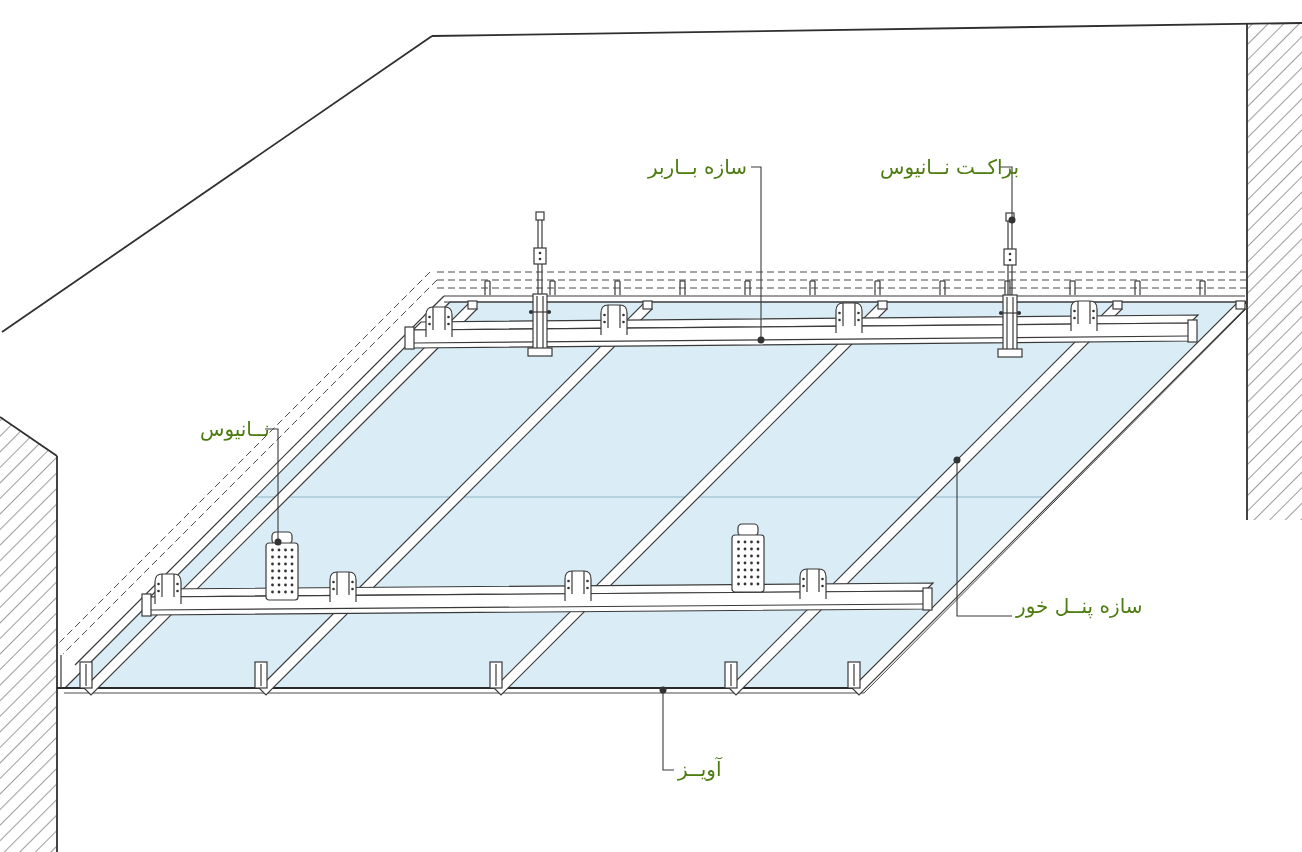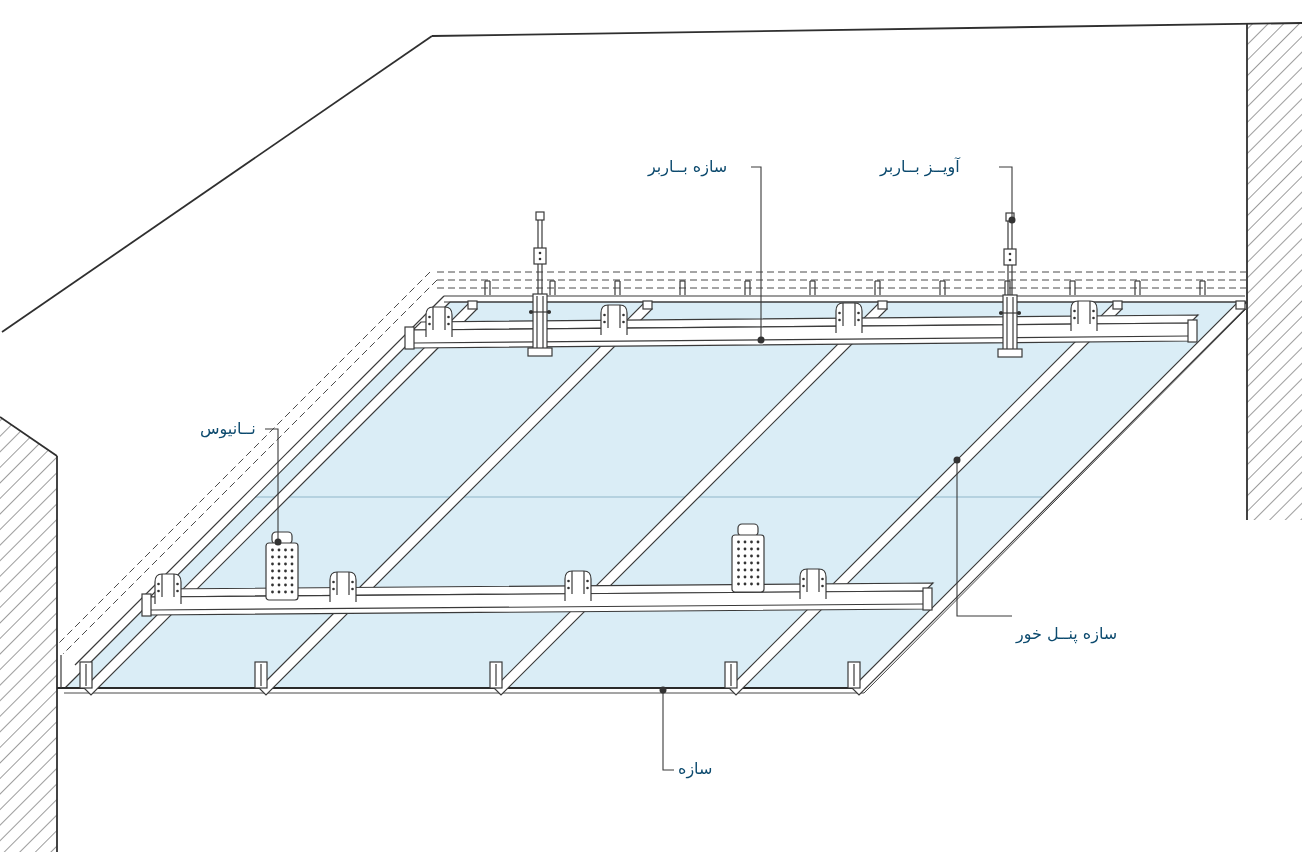--- a/index.html
+++ b/index.html
@@ -1,19 +1,19 @@
 <!DOCTYPE html>
 <html><head>
 <meta charset="utf-8">
 <style>
   html,body{margin:0;padding:0;background:#ffffff;}
   #stage{position:relative;width:1302px;height:852px;background:#fff;overflow:hidden;
          font-family:"DejaVu Sans",sans-serif;}
   #drawing{position:absolute;left:0;top:0;}
-  .lbl{position:absolute;font-size:16px;color:#0c4a6e;white-space:nowrap;line-height:20px;}
+  .lbl{position:absolute;font-size:20px;color:#4d7c0f;white-space:nowrap;line-height:20px;}
   .ln{stroke:#3a3a3a;stroke-width:1.2;fill:none;}
   .thin{stroke:#4a4a4a;stroke-width:1;fill:none;}
   .thick{stroke:#2f2f2f;stroke-width:1.8;fill:none;}
   .edge2{stroke:#2a2a2a;stroke-width:2.2;fill:none;}
   .wh{fill:#ffffff;stroke:#3a3a3a;stroke-width:1.2;}
   .dash{stroke:#4a4a4a;stroke-width:1;fill:none;stroke-dasharray:7 4;}
   .dot{fill:#333333;stroke:none;}
   .seam{stroke:#8fb6c9;stroke-width:1;fill:none;}
   .leader{stroke:#3a3a3a;stroke-width:1.1;fill:none;}
 </style>
@@ -207,21 +207,21 @@
     <polyline class="leader" points="957,463 957,616 1012,616"></polyline>
     <circle class="dot" cx="957" cy="460" r="3.5"></circle>
 
     <polyline class="leader" points="663,693 663,770 674,770"></polyline>
     <circle class="dot" cx="663" cy="690" r="3.5"></circle>
   </g>
 </svg>
 
 <div class="lbl" style="left:648px;top:157px" dir="rtl">سازه بــاربر</div>
 
-<div class="lbl" style="left:880px;top:157px" dir="rtl">آویــز بــاربر</div>
+<div class="lbl" style="left:880px;top:157px" dir="rtl">براکــت نــانیوس</div>
 
 <div class="lbl" style="left:200px;top:419px" dir="rtl">نــانیوس</div>
 
-<div class="lbl" style="left:1016px;top:624px" dir="rtl">سازه پنــل خور</div>
-
-<div class="lbl" style="left:678px;top:759px" dir="rtl">سازه</div>
+<div class="lbl" style="left:1016px;top:596px" dir="rtl">سازه پنــل خور</div>
+
+<div class="lbl" style="left:678px;top:759px" dir="rtl">آویــز</div>
 
 </div>
 
 </body></html>

